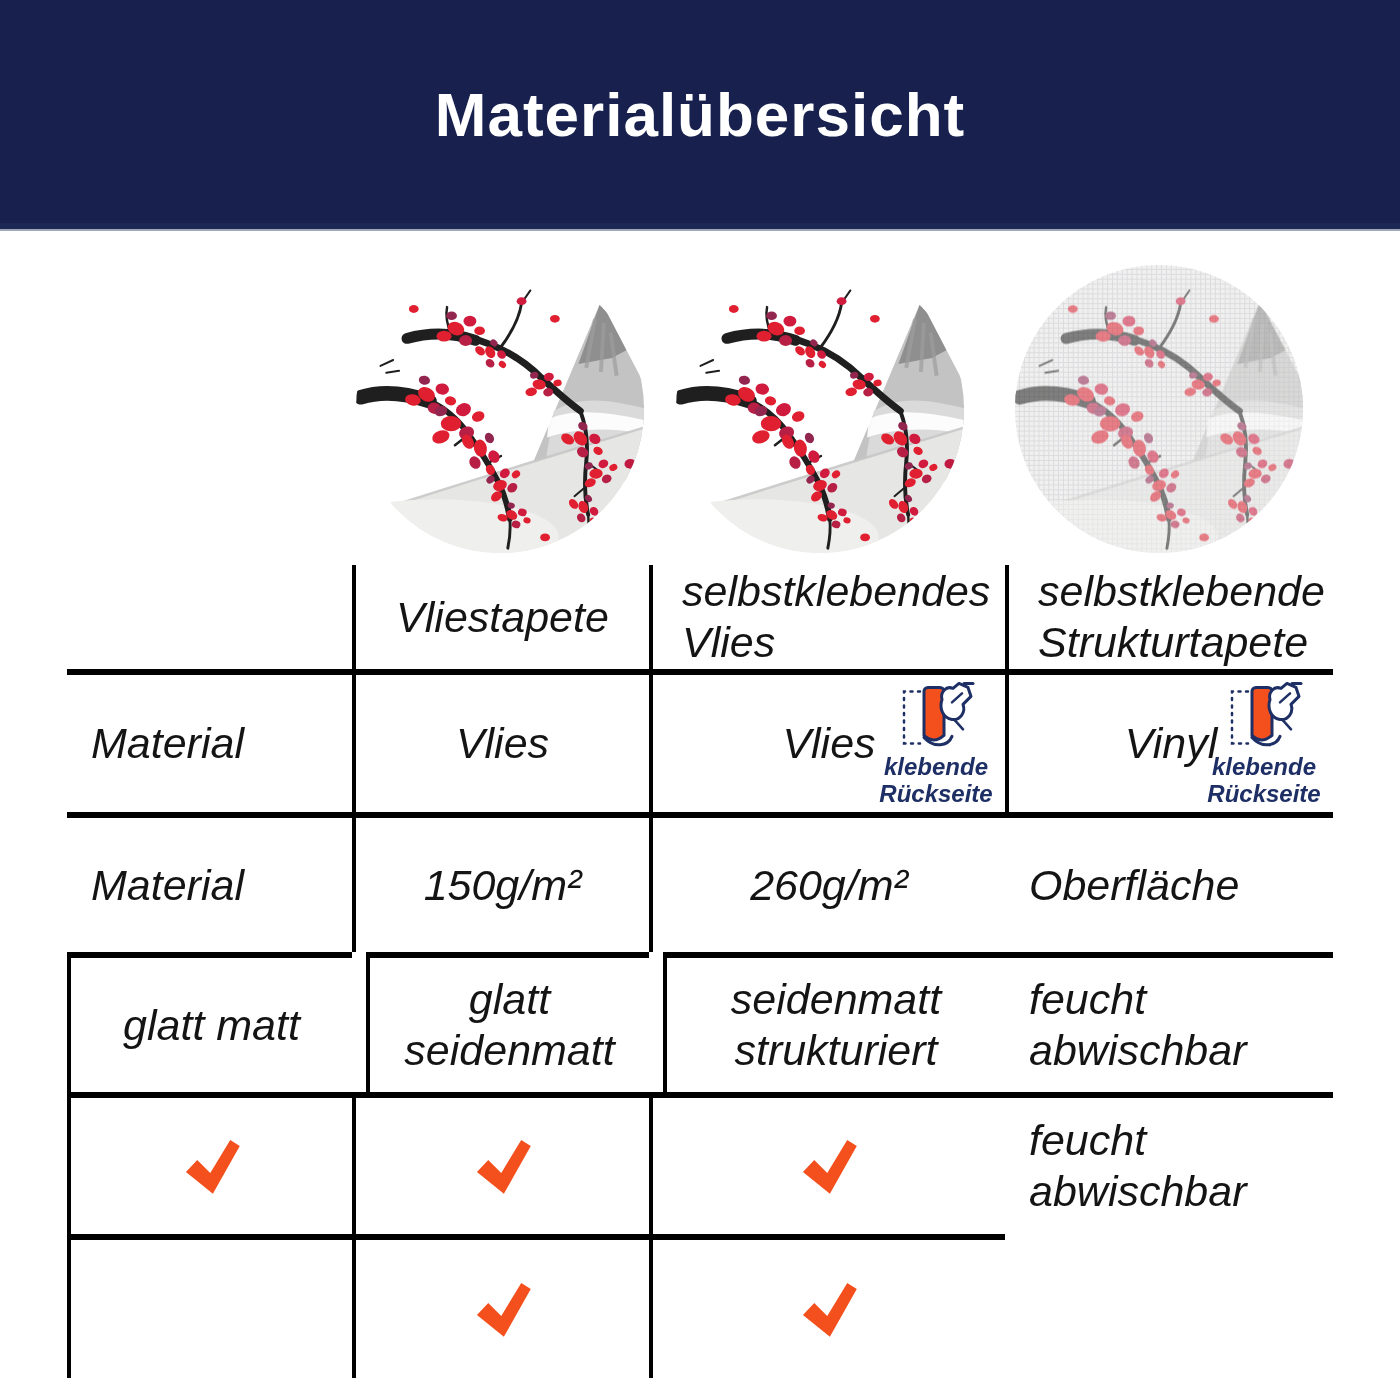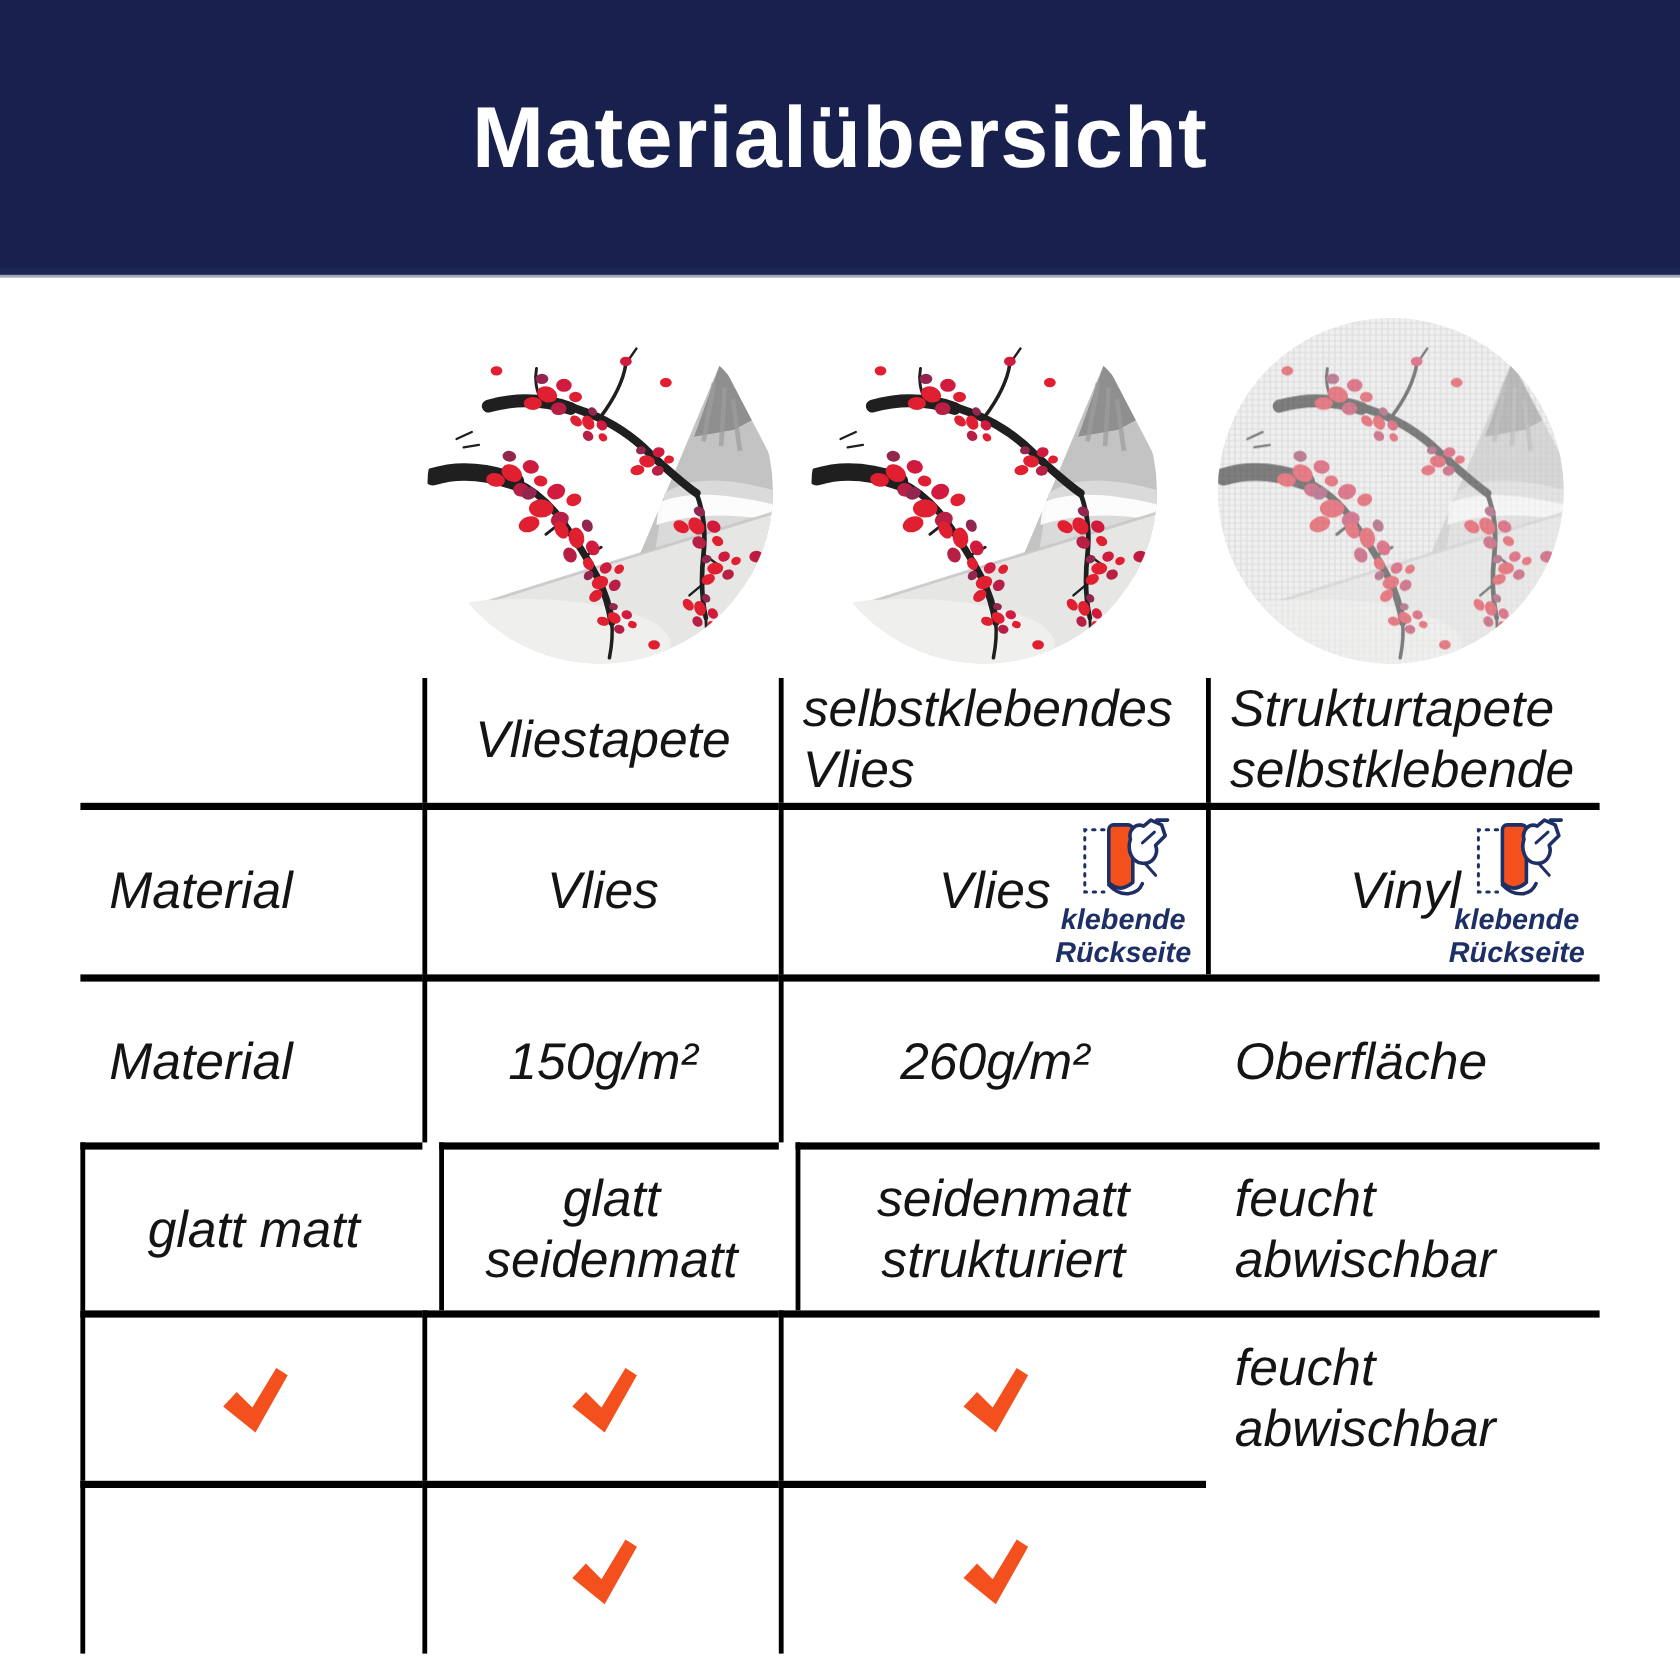--- a/index.html
+++ b/index.html
@@ -9,21 +9,21 @@
   }
 
   
   .banner{
     position:absolute;left:0;top:0;width:1400px;height:229px;
     background:#18214e;border-bottom:2px solid #9fa7ba;
     display:flex;align-items:center;justify-content:center;
     box-shadow:inset 0 -6px 0 #1d2754;
   }
   .banner h1{
-    margin:0;color:#ffffff;font-size:72px;font-weight:bold;letter-spacing:1px;
+    margin:0;color:#ffffff;font-size:62px;font-weight:bold;letter-spacing:1px;
   }
 
   
   .swatch{position:absolute;top:262px;width:294px;height:294px;}
   #sw1{left:353px;} #sw2{left:673px;} #sw3{left:1012px;}
 
   
   .tbl{
     position:absolute;left:67px;top:565px;
     display:grid;
@@ -32,21 +32,21 @@
     font-style:italic;
   }
   .cell{
     display:flex;align-items:center;justify-content:center;
     font-size:43px;color:#141414;line-height:1.18;position:relative;
   }
   .bl{border-left:4px solid #000;}
   .bt{border-top:6px solid #000;}
   .rowlabel{justify-content:flex-start;padding-left:24px;}
   .stack{flex-direction:column;}
-  .stack.left{align-items:flex-start;justify-content:center;padding-left:16px;}
+  .stack.left{align-items:flex-start;justify-content:center;padding-left:29px;}
   .stack.center{align-items:center;margin-left:14px;}
 
   .badge{
     position:absolute;right:8px;top:50%;transform:translateY(-50%);
     display:flex;flex-direction:column;align-items:center;width:122px;
   }
   .badge svg{width:84px;height:74px;display:block;}
   .btxt{font-size:24px;font-weight:bold;color:#1e2f66;line-height:1.15;text-align:center;}
 
   .checkwrap{width:66px;height:70px;display:block;}
@@ -163,22 +163,22 @@
 
   <div class="cell"></div>
   <div class="cell bl">
     <span>Vliestapete</span>
   </div>
   <div class="cell bl stack left">
     <span>selbstklebendes</span>
     <span>Vlies</span>
   </div>
   <div class="cell bl stack left">
+    <span>selbstklebende</span>
     <span>Strukturtapete</span>
-    <span>selbstklebende</span>
   </div>
 
   <div class="cell bt rowlabel">
     <span>Material</span>
   </div>
   <div class="cell bt bl">
     <span>Vlies</span>
   </div>
   <div class="cell bt bl">
     <span>Vlies</span>

